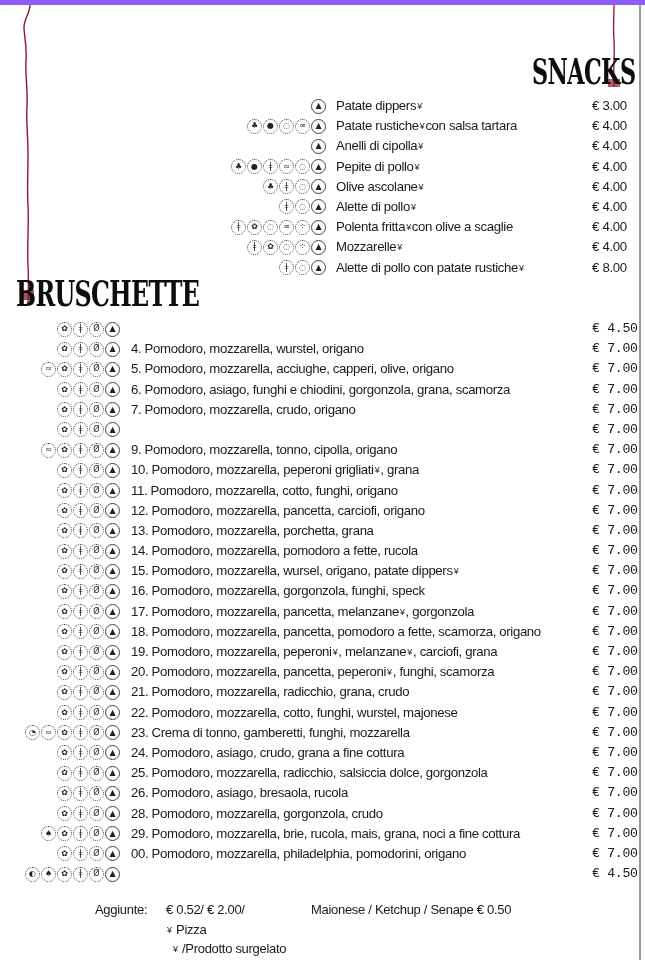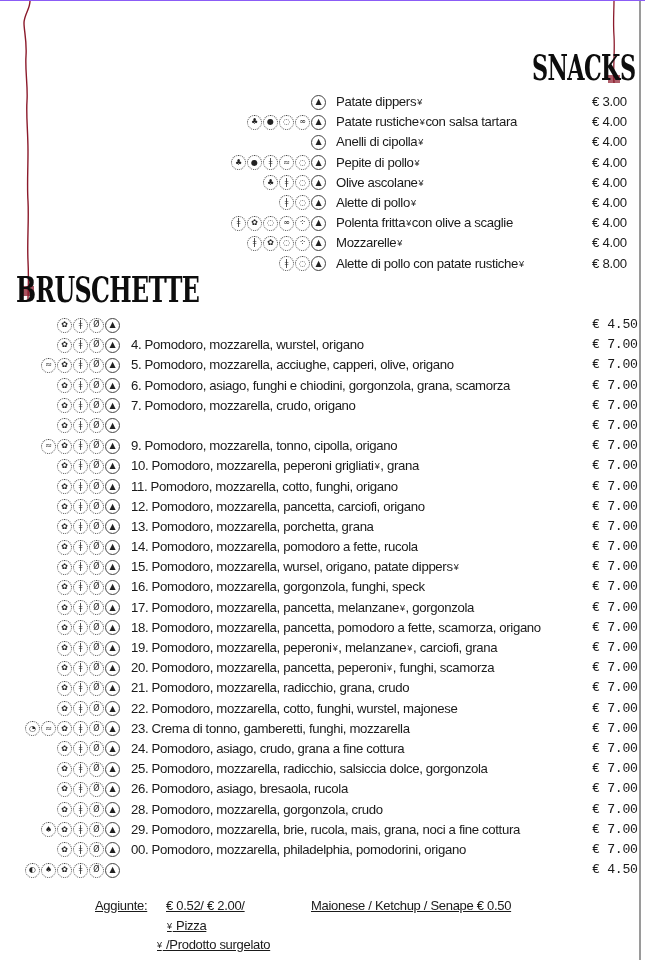--- a/index.html
+++ b/index.html
@@ -5,21 +5,21 @@
     html, body { margin: 0; padding: 0; }
     body {
       width: 645px; height: 960px; overflow: hidden;
       background: #ffffff;
       font-family: "Liberation Sans", sans-serif;
       color: #1a1a1a;
       position: relative;
     }
     .page {
       position: absolute; left: 0; top: 0; width: 645px; height: 960px;
-      border-top: 1px solid #8b5cf6;
+      border-top: 5px solid #8b5cf6;
       box-sizing: border-box;
     }
     .page::after {
       content: ""; position: absolute; right: 4px; top: 0; bottom: 0;
       width: 2px; background: #9a9a9a;
     }
     .rope { position: absolute; top: 0; }
     .rope-left { left: 18px; }
     .rope-right { left: 603px; }
 
@@ -70,21 +70,21 @@
     .snacks .icon-cell { right: calc(645px - 326px); }
     .snacks .name { left: 336px; }
     .snacks .price { left: 592px; }
     .snacks { top: 91px; }
 
     .bru .icon-cell { right: calc(645px - 120px); }
     .bru .name { left: 131px; }
     .bru .price { left: 592px; font-family: Liberation Mono, monospace; }
     .bru { top: 314px; }
 
-    .footer { position: absolute; font-size: 13px; letter-spacing: -0.3px; white-space: nowrap; text-decoration: underline; }
+    .footer { position: absolute; font-size: 13px; letter-spacing: -0.3px; white-space: nowrap; }
   </style>
 </head>
 <body>
 
 <div class="page">
 
   <svg class="rope rope-left" width="20" height="300" viewBox="0 0 20 300">
     <path d="M12 0 C12 8 6 14 6 22 C6 30 9 40 8 55 C7 70 10 85 9 100 C8 115 10 130 10 150 C10 170 9 185 10 200 C11 220 9 240 10 260 C11 280 10 290 10 300" stroke="#8b1a2b" stroke-width="1.4" fill="none"></path>
     <rect x="4" y="285" width="12" height="10" fill="#8b1a2b" opacity="0.75"></rect>
   </svg>
@@ -549,17 +549,17 @@
       </div>
     </div>
 
   <div class="footer" style="left:95px; top:897px;">Aggiunte:</div>
   <div class="footer" style="left:166px; top:897px;">€ 0.52/ € 2.00/</div>
   <div class="footer" style="left:311px; top:897px;">Maionese / Ketchup / Senape € 0.50</div>
   <div class="footer" style="left:166px; top:917px;">
     <span class="fz">¥</span>
     <span>Pizza</span>
   </div>
-  <div class="footer" style="left:156px; top:936px;">
+  <div class="footer" style="left:172px; top:936px;">
     <span class="fz">¥</span>
     <span>/Prodotto surgelato</span>
   </div>
 </div>
 
 </body></html>

